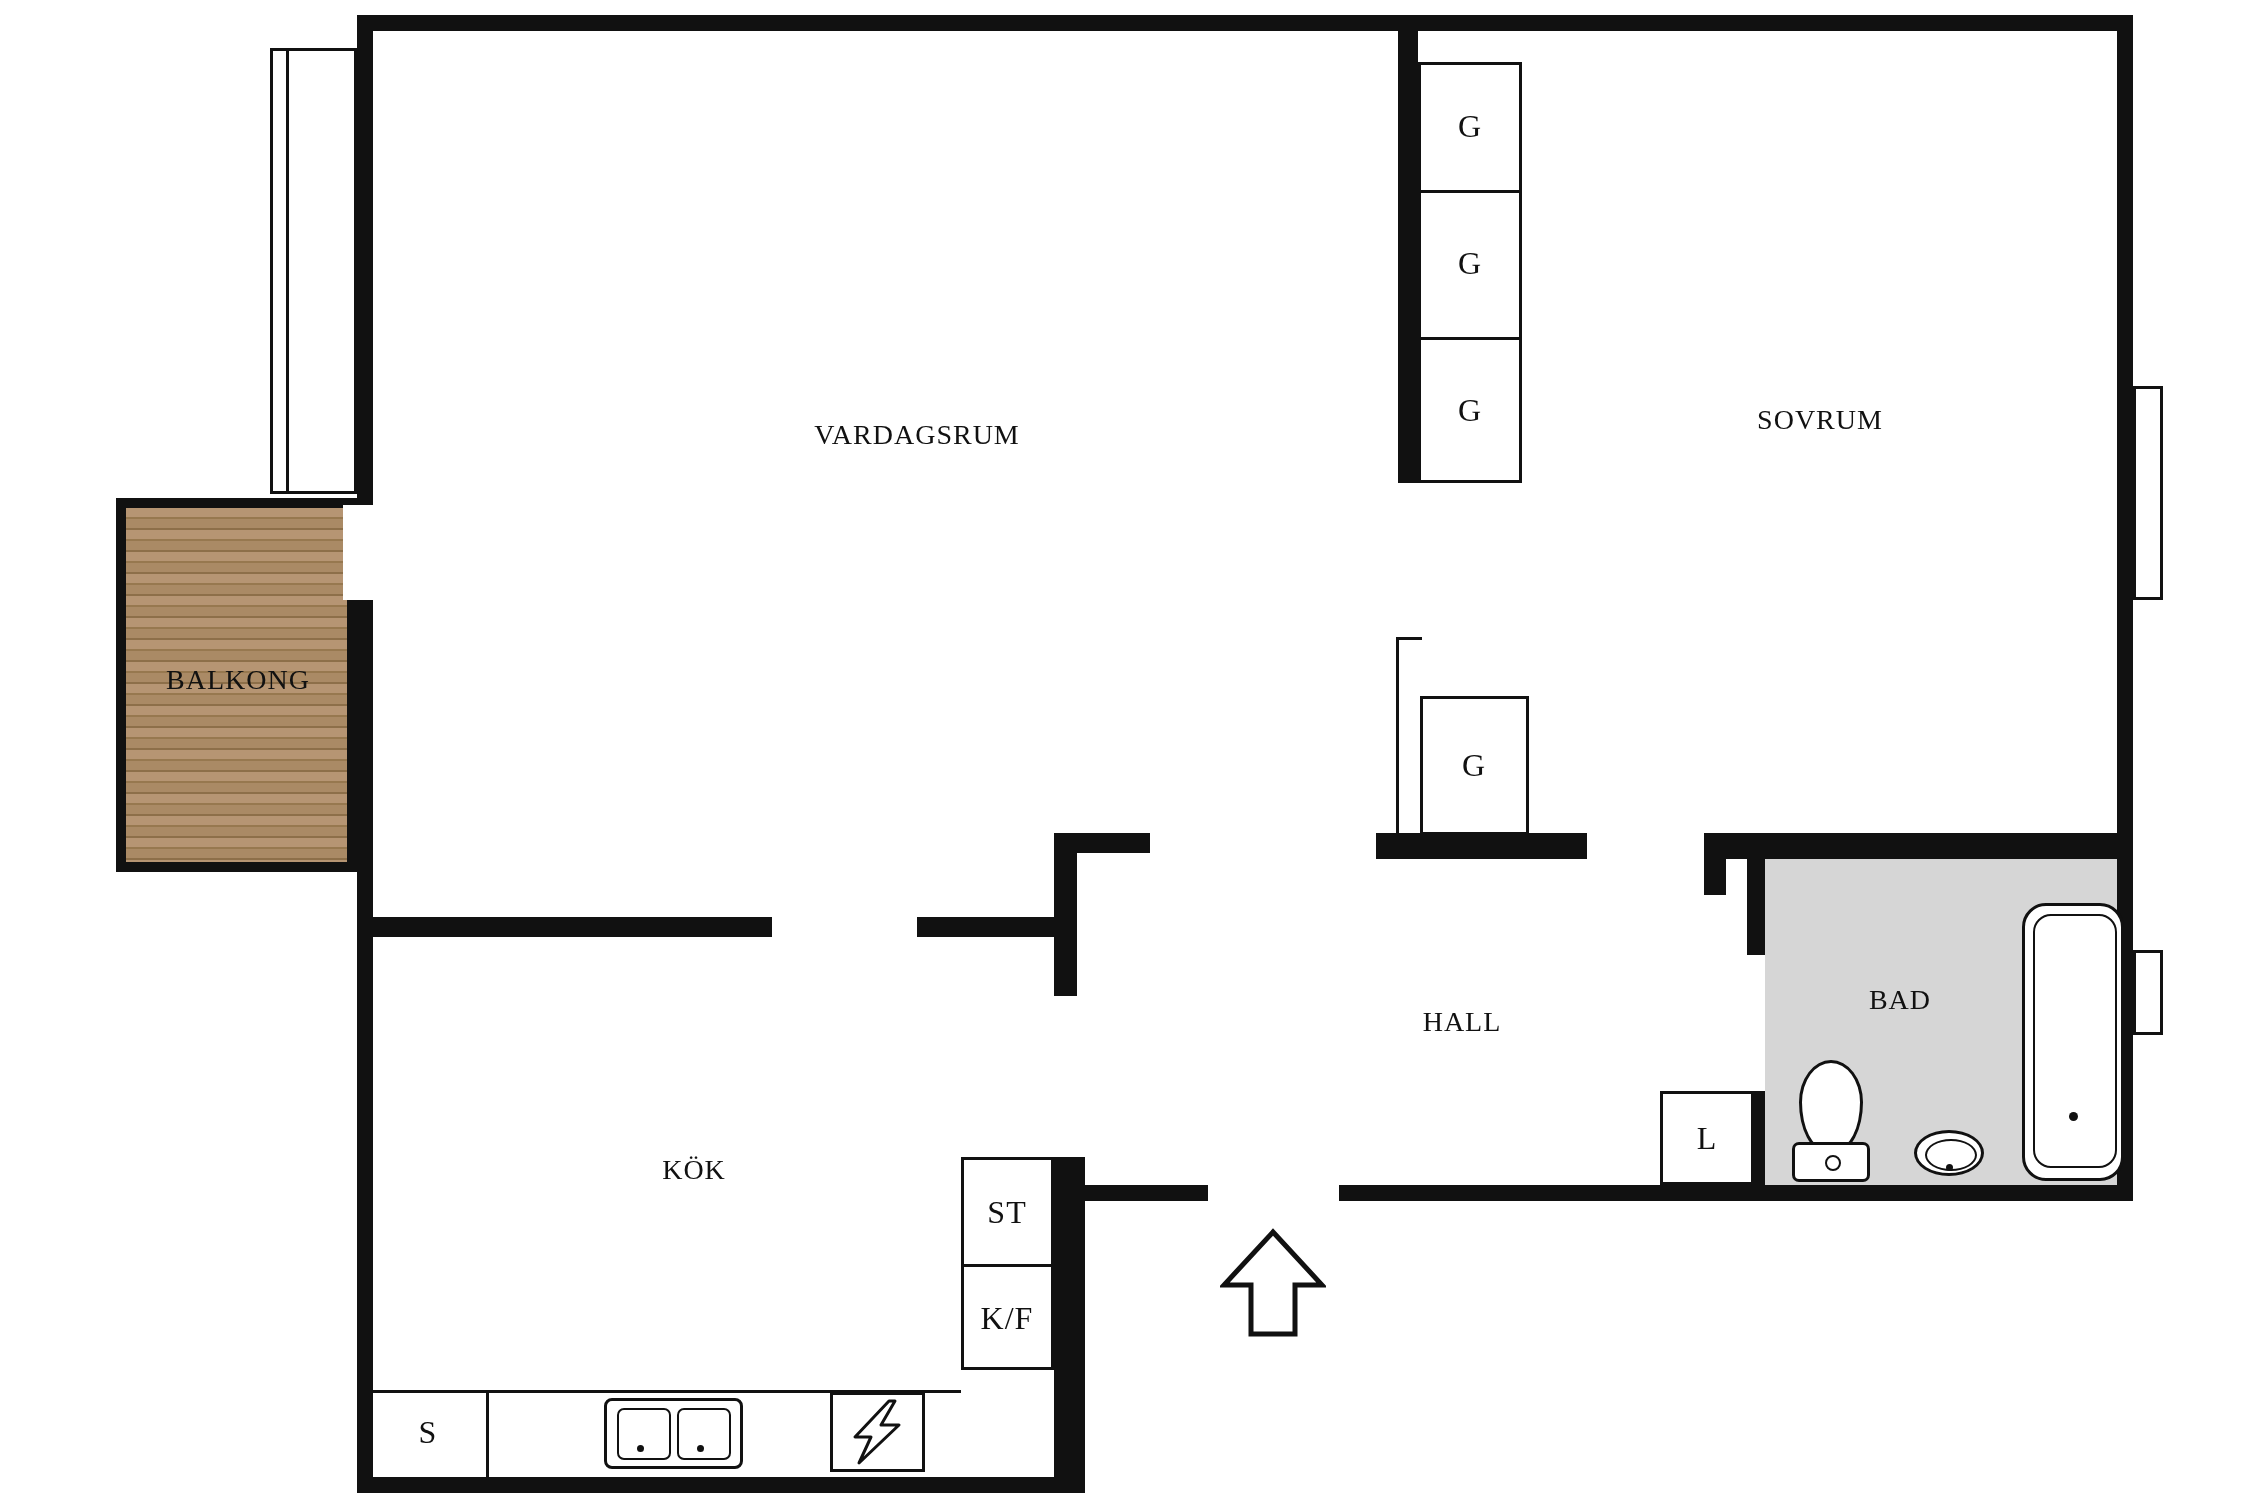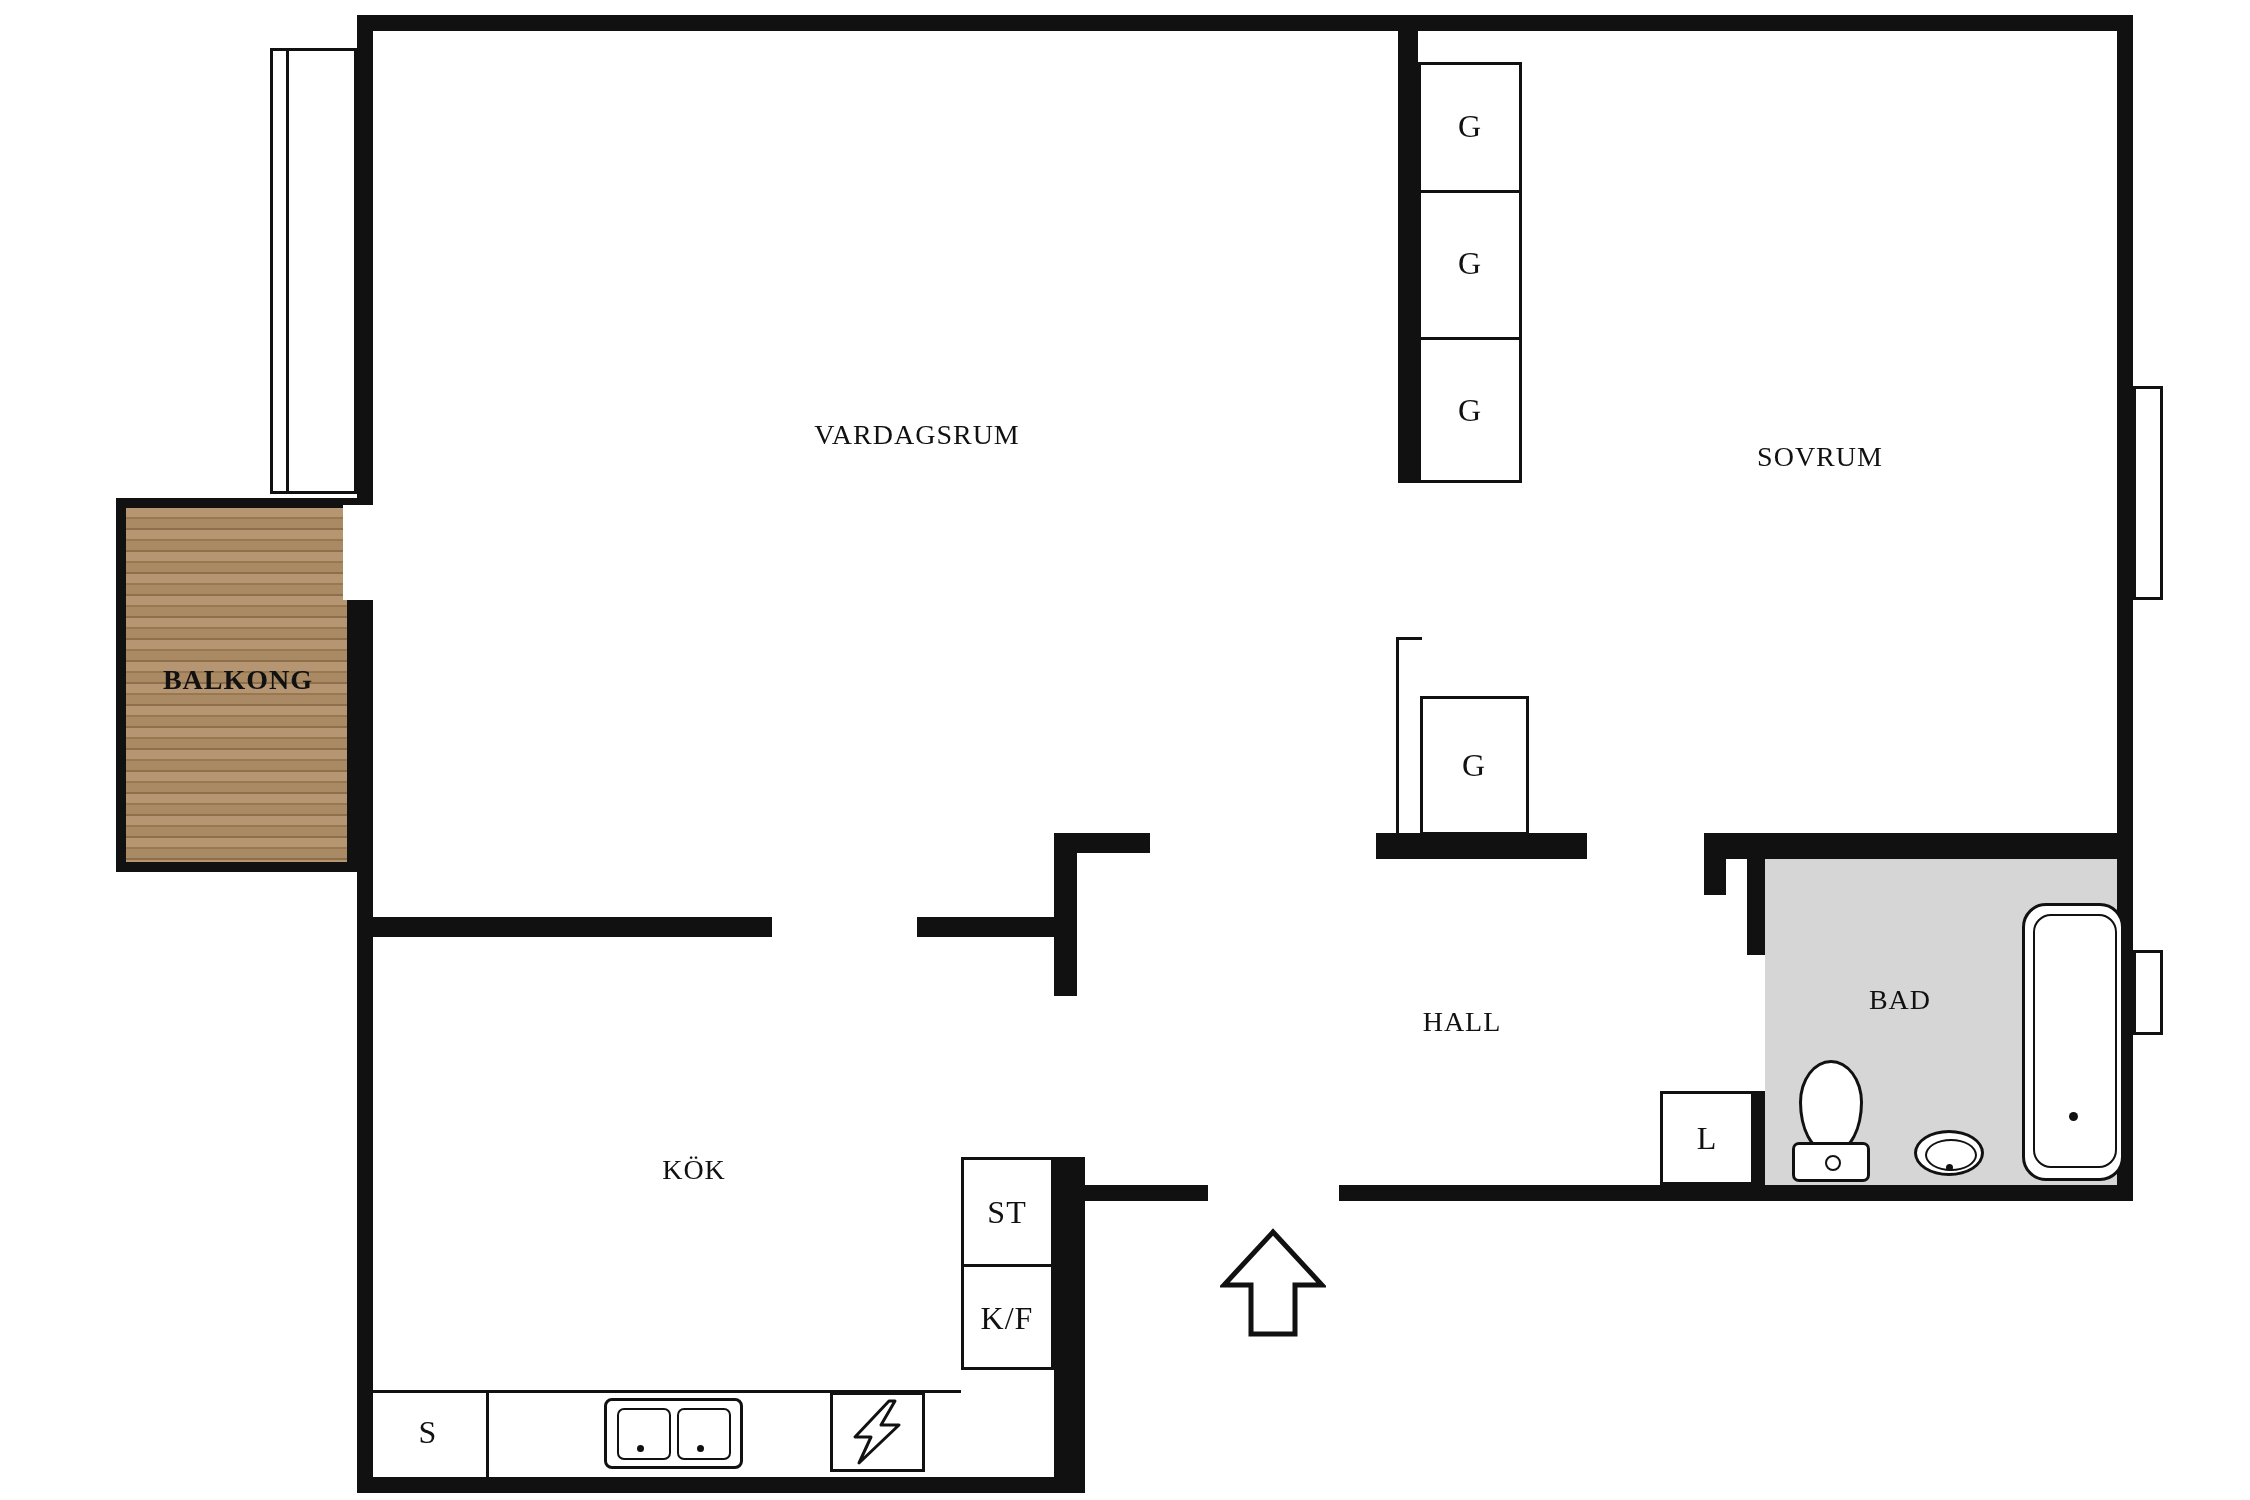--- a/index.html
+++ b/index.html
@@ -98,19 +98,19 @@
 
   <div class="fixture" style="left:2022px;top:903px;width:102px;height:278px;border-radius:24px;"></div>
   <div style="position:absolute;left:2033px;top:914px;width:80px;height:250px;border:2px solid #111;border-radius:18px;"></div>
   <div class="dot" style="left:2069px;top:1112px;width:9px;height:9px;"></div>
 
   <svg style="position:absolute;left:1220px;top:1228px;" width="106" height="110" viewBox="0 0 106 110">
     <polygon points="53,4 102,57 75,57 75,106 31,106 31,57 4,57" fill="#fff" stroke="#111" stroke-width="5" stroke-linejoin="miter"></polygon>
   </svg>
 
   <div class="label" style="left:917px;top:435px;">VARDAGSRUM</div>
-  <div class="label" style="left:1820px;top:457px;text-align:right;">SOVRUM</div>
-  <div class="label" style="left:238px;top:680px;font-weight:bold;">BALKONG</div>
+  <div class="label" style="left:1820px;top:420px;text-align:right;">SOVRUM</div>
+  <div class="label" style="left:238px;top:680px;">BALKONG</div>
   <div class="label" style="left:694px;top:1170px;">KÖK</div>
   <div class="label" style="left:1422px;top:1022px;margin-left:40px;">HALL</div>
   <div class="label" style="left:1900px;top:1000px;">BAD</div>
 
 </div>
 
 </body></html>

